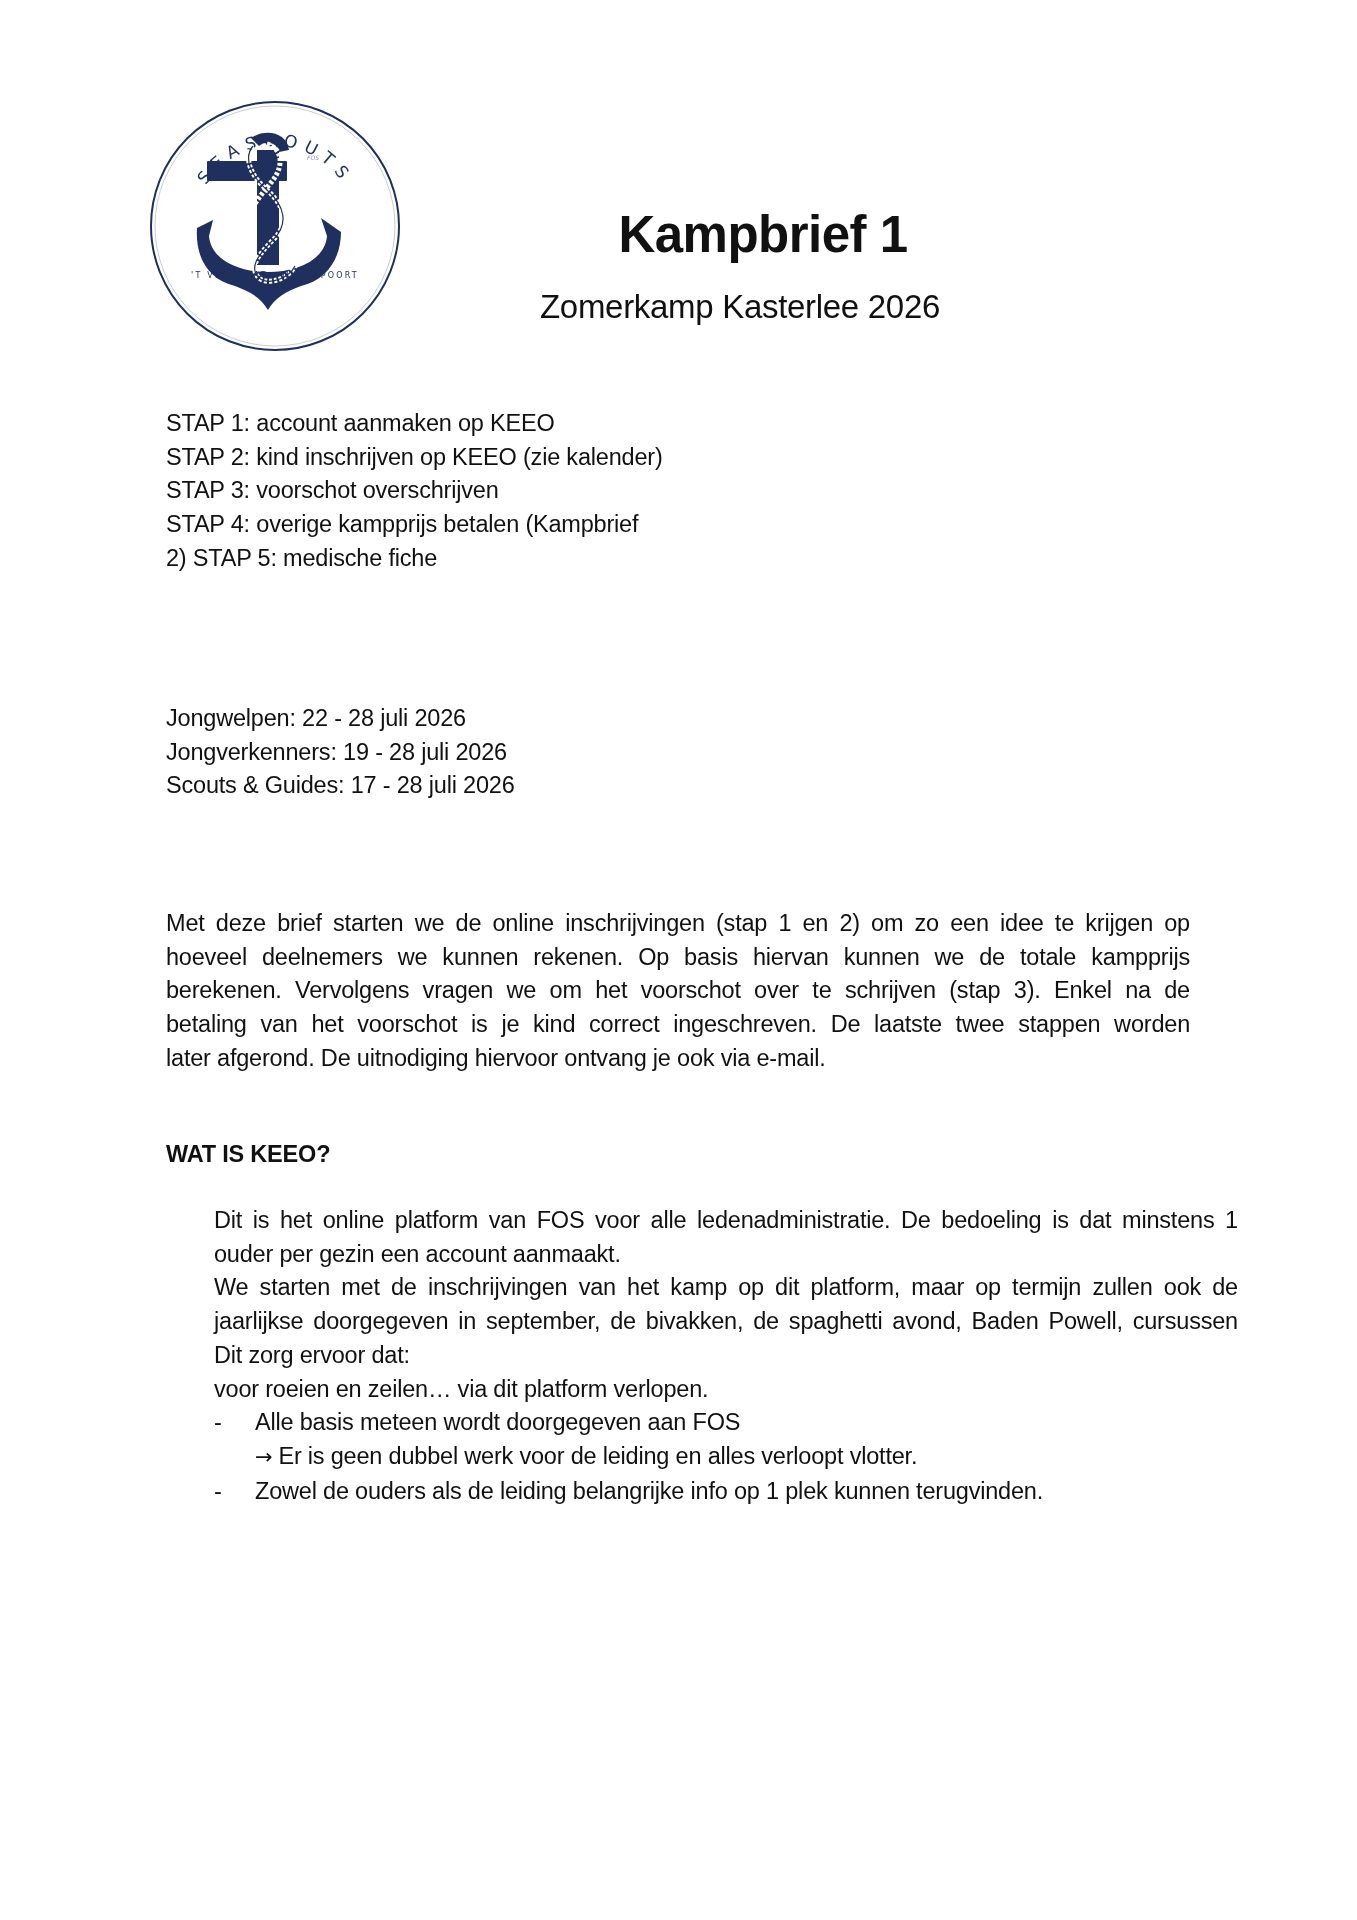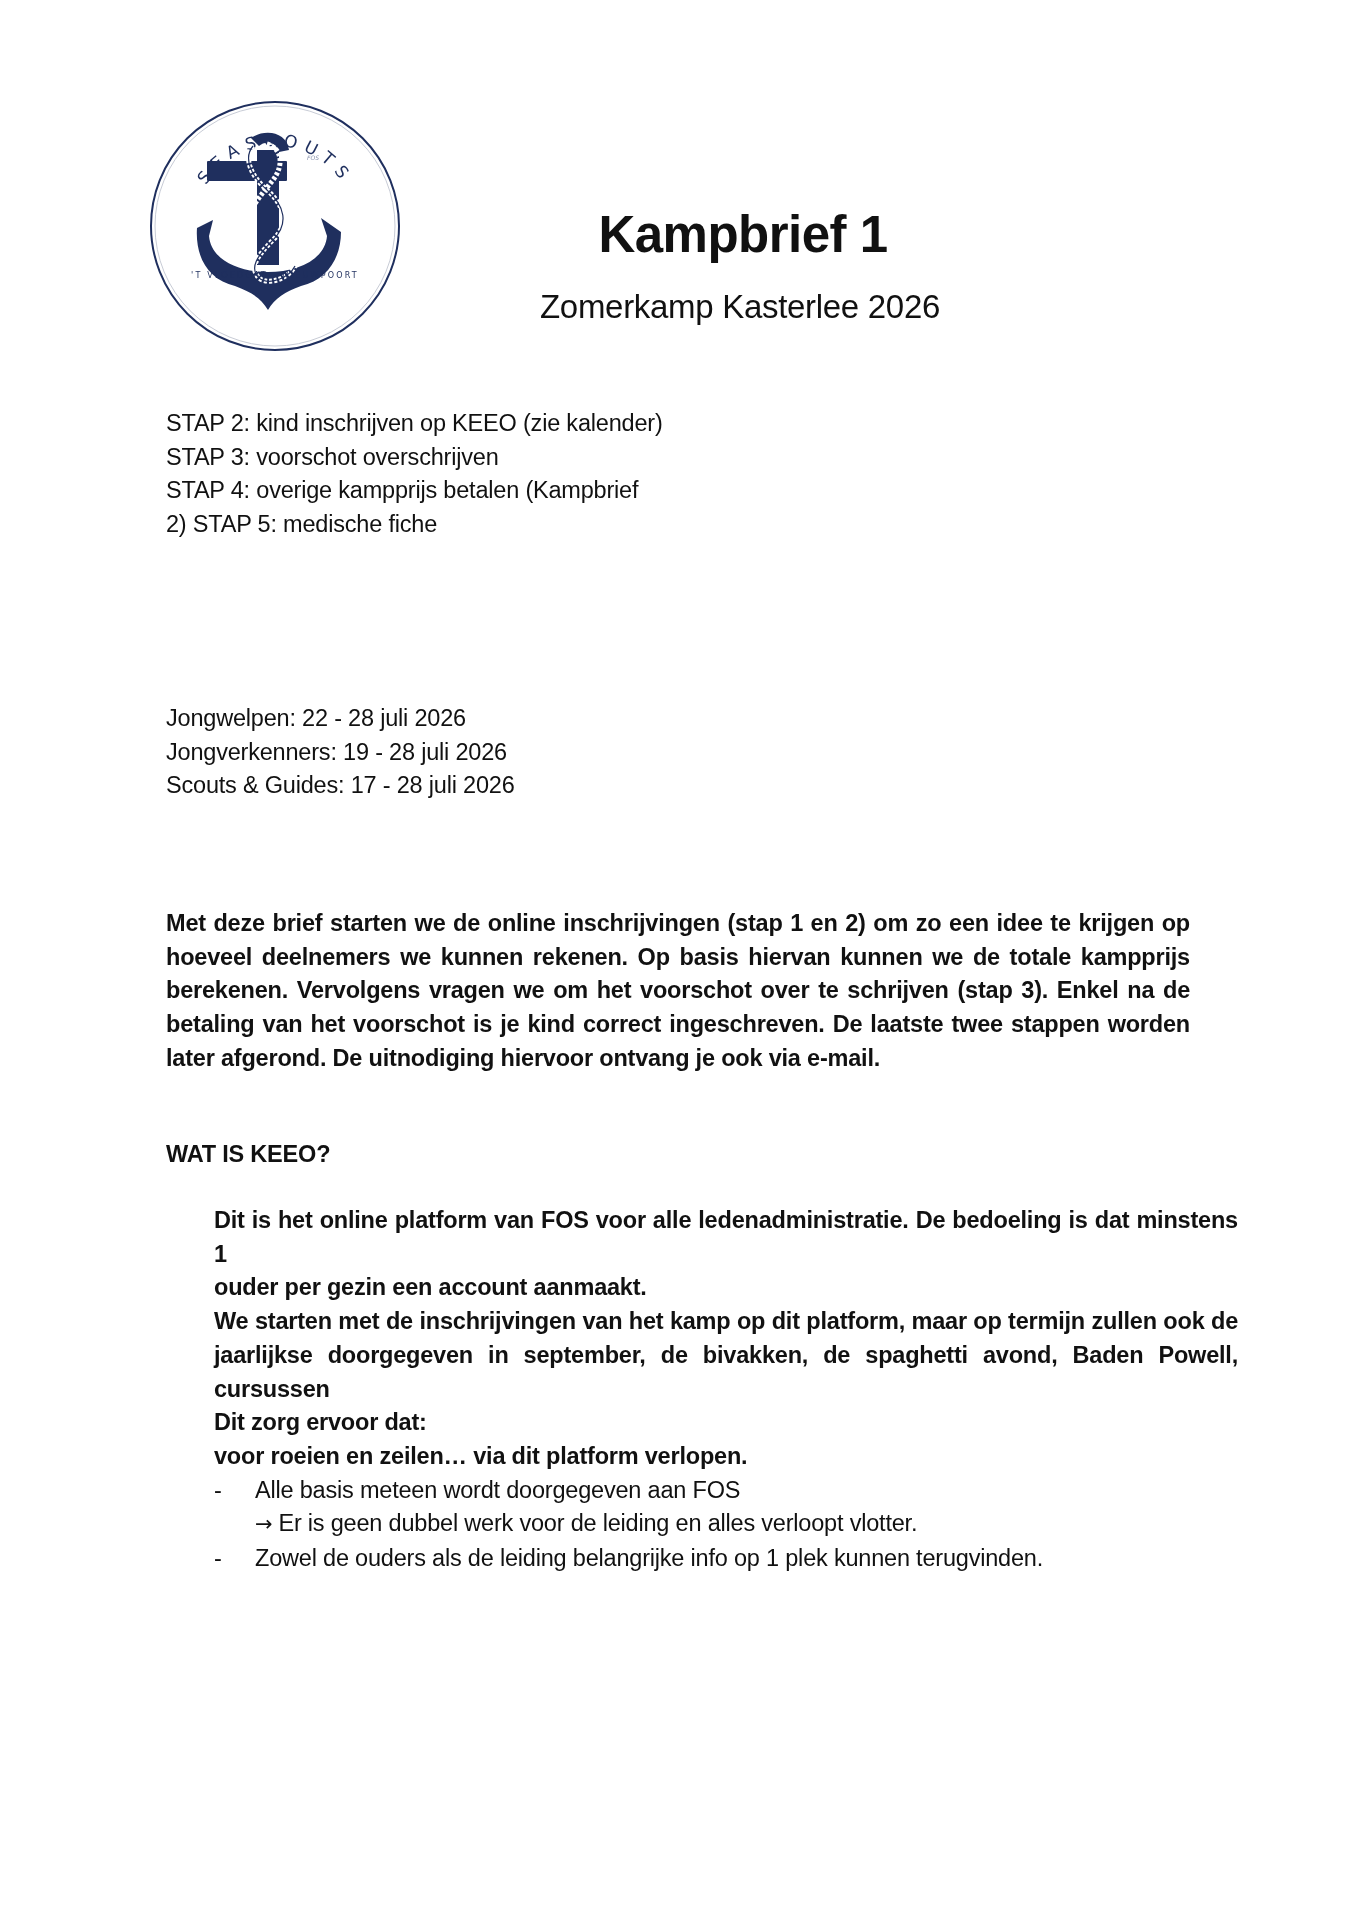--- a/index.html
+++ b/index.html
@@ -8,34 +8,34 @@
       font-family: "Liberation Sans", "DejaVu Sans", sans-serif;
       color: #111111;
     }
     .page { position: absolute; left: 0; top: 0; width: 1357px; height: 1920px; background: #fff; }
 
     
     .logo { position: absolute; left: 149px; top: 100px; width: 252px; height: 252px; }
 
     
     .title {
-      position: absolute; left: 488px; width: 510px; top: 205px;
+      position: absolute; left: 508px; width: 510px; top: 205px;
       text-align: center; font-weight: bold; font-size: 51px; line-height: 60px;
       letter-spacing: -0.5px;
     }
     .subtitle {
       position: absolute; left: 480px; width: 520px; top: 287px;
       text-align: center; font-size: 33px; line-height: 40px; letter-spacing: -0.3px;
     }
 
     .block { position: absolute; left: 166px; width: 1024px; font-size: 23.5px; line-height: 33.7px; letter-spacing: -0.2px; }
     .line { display: block; white-space: nowrap; }
     .heading { font-weight: bold; }
     .justify { text-align: justify; text-align-last: left; }
-    .justify .jline { display: block; text-align: justify; text-align-last: justify; white-space: normal; font-weight: bold; }
+    .justify .jline { display: block; text-align: justify; text-align-last: justify; white-space: normal; }
     .justify .jline.last { text-align-last: left; }
 
     .steps { top: 407px; }
     .kd-heading { top: 642px; }
     .kd-list { top: 702px; }
     .intro { top: 907px; }
     .keeo-heading { top: 1138px; }
     .keeo-body { top: 1204px; margin-left: 48px; }
 
     .bullet { display: flex; white-space: nowrap; }
@@ -78,20 +78,21 @@
       </g>
 
       <text x="126" y="178" text-anchor="middle" font-family="DejaVu Sans, sans-serif" font-size="8" fill="#1f2f5e" letter-spacing="2.2">'T VLOEDGAT - NIEUWPOORT</text>
     </svg>
   </div>
 
   <div class="title">Kampbrief 1</div>
   <div class="subtitle">Zomerkamp Kasterlee 2026</div>
 
   <div class="block steps">
+    <span class="line">STAP 1: account aanmaken op KEEO</span>
     <span class="line">STAP 2: kind inschrijven op KEEO (zie kalender)</span>
     <span class="line">STAP 3: voorschot overschrijven</span>
     <span class="line">STAP 4: overige kampprijs betalen (Kampbrief</span>
     <span class="line">2) STAP 5: medische fiche</span>
   </div>
 
   <div class="block kd-list">
     <span class="line">Jongwelpen: 22 - 28 juli 2026</span>
     <span class="line">Jongverkenners: 19 - 28 juli 2026</span>
     <span class="line">Scouts &amp; Guides: 17 - 28 juli 2026</span>

